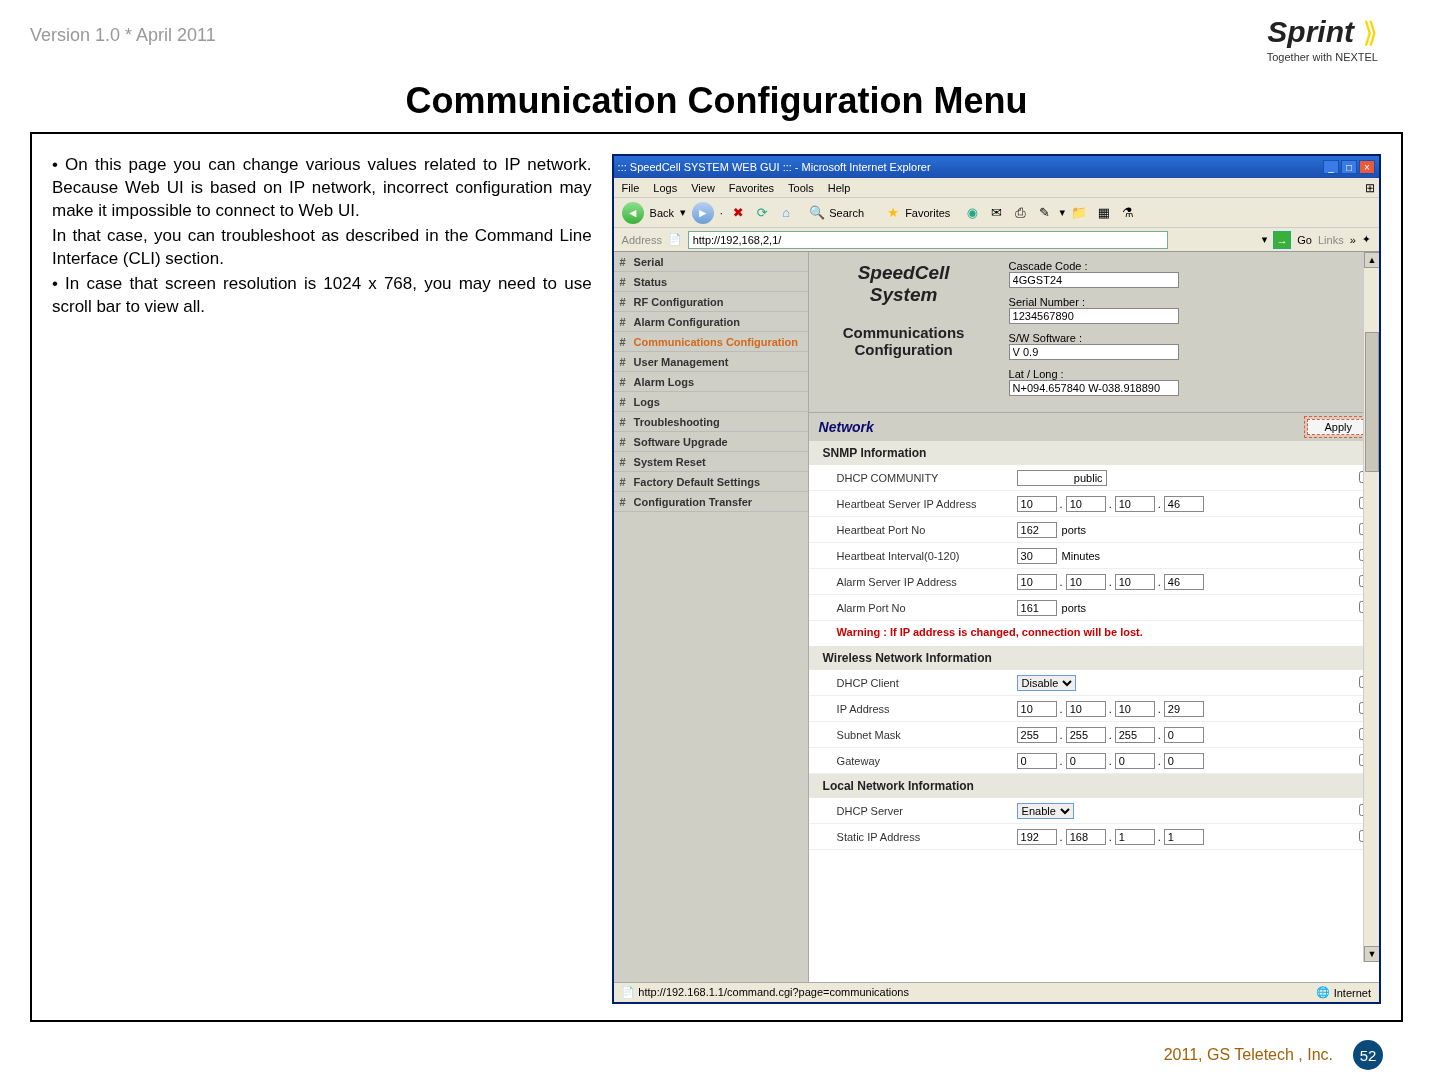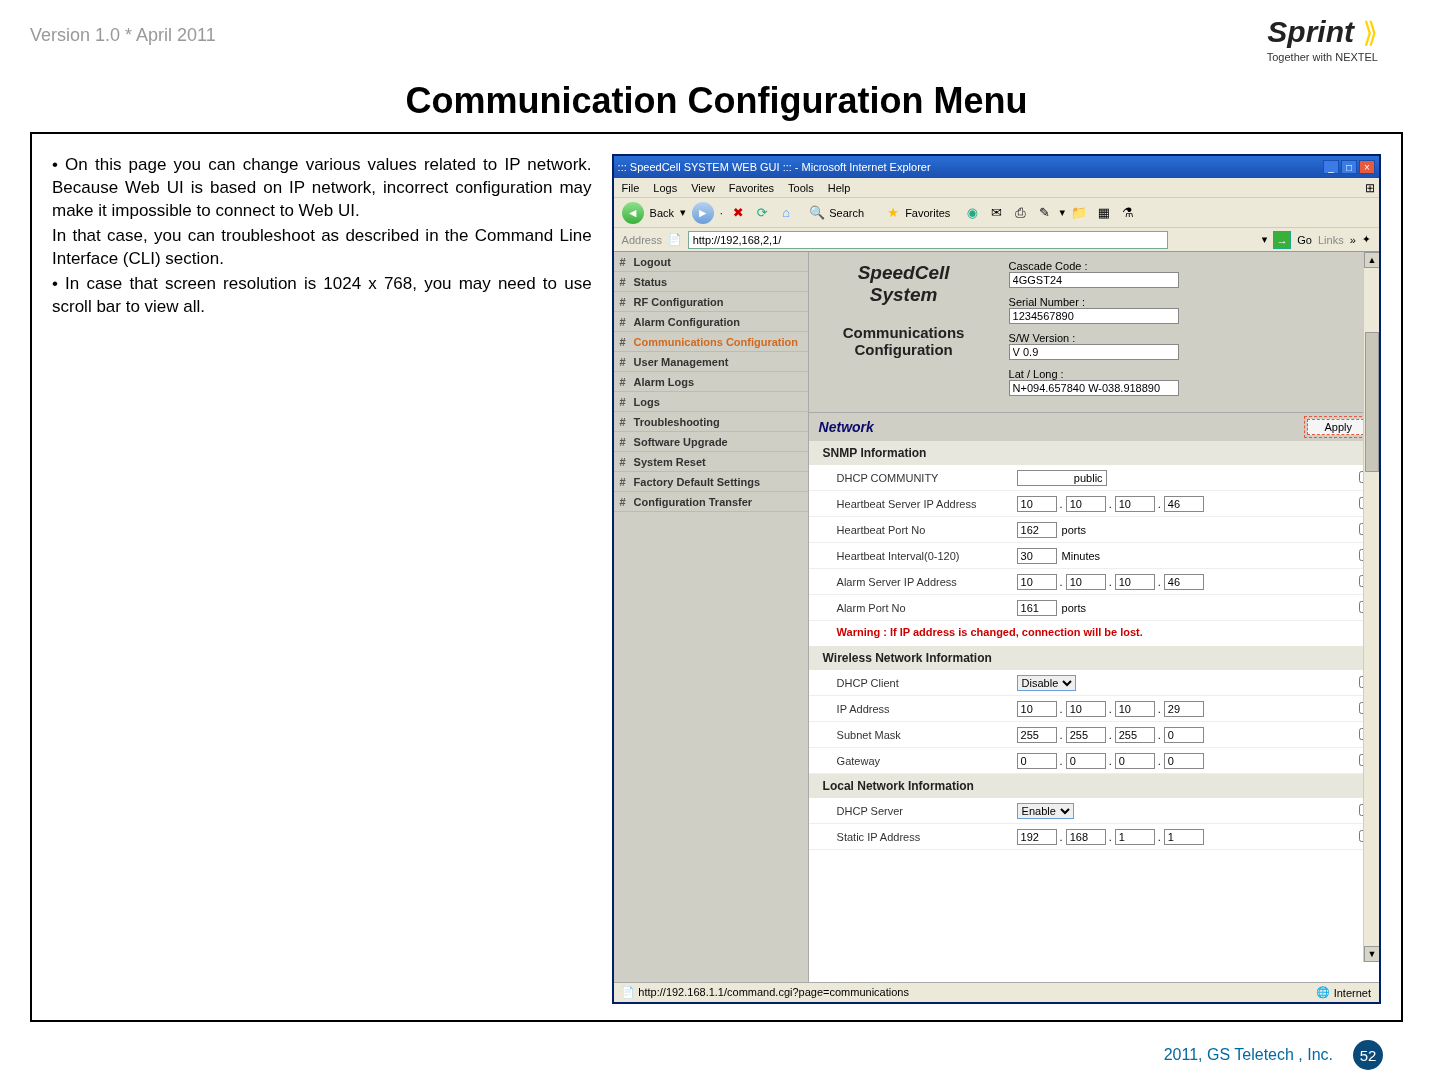--- a/index.html
+++ b/index.html
@@ -58,21 +58,21 @@
   .dot { padding:0 1px;}
   .warning { color:#c00; font-weight:bold; font-size:11px; padding:5px 12px 8px 28px;}
   .statusbar { position:absolute; bottom:0; left:0; right:0; height:20px; background:#ece9d8; border-top:1px solid #aaa; display:flex; align-items:center; justify-content:space-between; padding:0 8px; font-size:11px;}
   .statusbar .zone { display:flex; align-items:center; gap:4px;}
   .scrollbar { position:absolute; right:0; top:0; bottom:20px; width:16px; background:#ece9d8; border-left:1px solid #ccc;}
   .scrollbar .thumb { position:absolute; top:80px; left:1px; width:14px; height:140px; background:#c8c6b8; border:1px solid #999;}
   .scrollbar .arr { position:absolute; left:0; width:16px; height:16px; background:#d8d6c8; border:1px solid #999; display:flex; align-items:center; justify-content:center; font-size:9px;}
   .scrollbar .up { top:0;}
   .scrollbar .dn { bottom:0;}
   .footer { position:absolute; bottom:15px; right:50px; display:flex; align-items:center; gap:20px;}
-  .footer .txt { color:#0369a1; font-size:16px;}
+  .footer .txt { color:#a16207; font-size:16px;}
   .footer .pg { background:#0a4a7a; color:#fff; border-radius:50%; width:30px; height:30px; display:inline-flex; align-items:center; justify-content:center; font-size:15px;}
 </style>
 </head>
 <body>
 
 <div class="page">
   <div class="version">Version 1.0 * April 2011</div>
 
   <div class="logo">
     <div>
@@ -151,21 +151,21 @@
         <span class="lbl">Links</span>
         <span>»</span>
         <span class="ico">✦</span>
       </div>
 
       <div class="content">
 
         <div class="sidebar">
           <div class="item">
               <span class="hash">#</span>
-              <span>Logout</span>
+              <span>Serial</span>
             </div>
           <div class="item">
               <span class="hash">#</span>
               <span>Status</span>
             </div>
           <div class="item">
               <span class="hash">#</span>
               <span>RF Configuration</span>
             </div>
           <div class="item">
@@ -213,21 +213,21 @@
         <div class="main">
 
           <div class="header-block">
             <div class="htitle">
               <div class="big"><span>SpeedCell</span><br><span>System</span></div>
               <div class="sub"><span>Communications</span><br><span>Configuration</span></div>
             </div>
             <div class="hinfo">
               <div class="row"><div>Cascade Code :</div><input type="text" value="4GGST24" style=""></div>
               <div class="row"><div>Serial Number :</div><input type="text" value="1234567890" style=""></div>
-              <div class="row"><div>S/W Version :</div><input type="text" value="V 0.9" style=""></div>
+              <div class="row"><div>S/W Software :</div><input type="text" value="V 0.9" style=""></div>
               <div class="row"><div>Lat / Long :</div><input type="text" value="N+094.657840 W-038.918890" style=""></div>
             </div>
           </div>
 
           <div class="section-band">
             <span>Network</span>
             <button class="apply">Apply</button>
           </div>
 
           <div class="subhead">SNMP Information</div>

